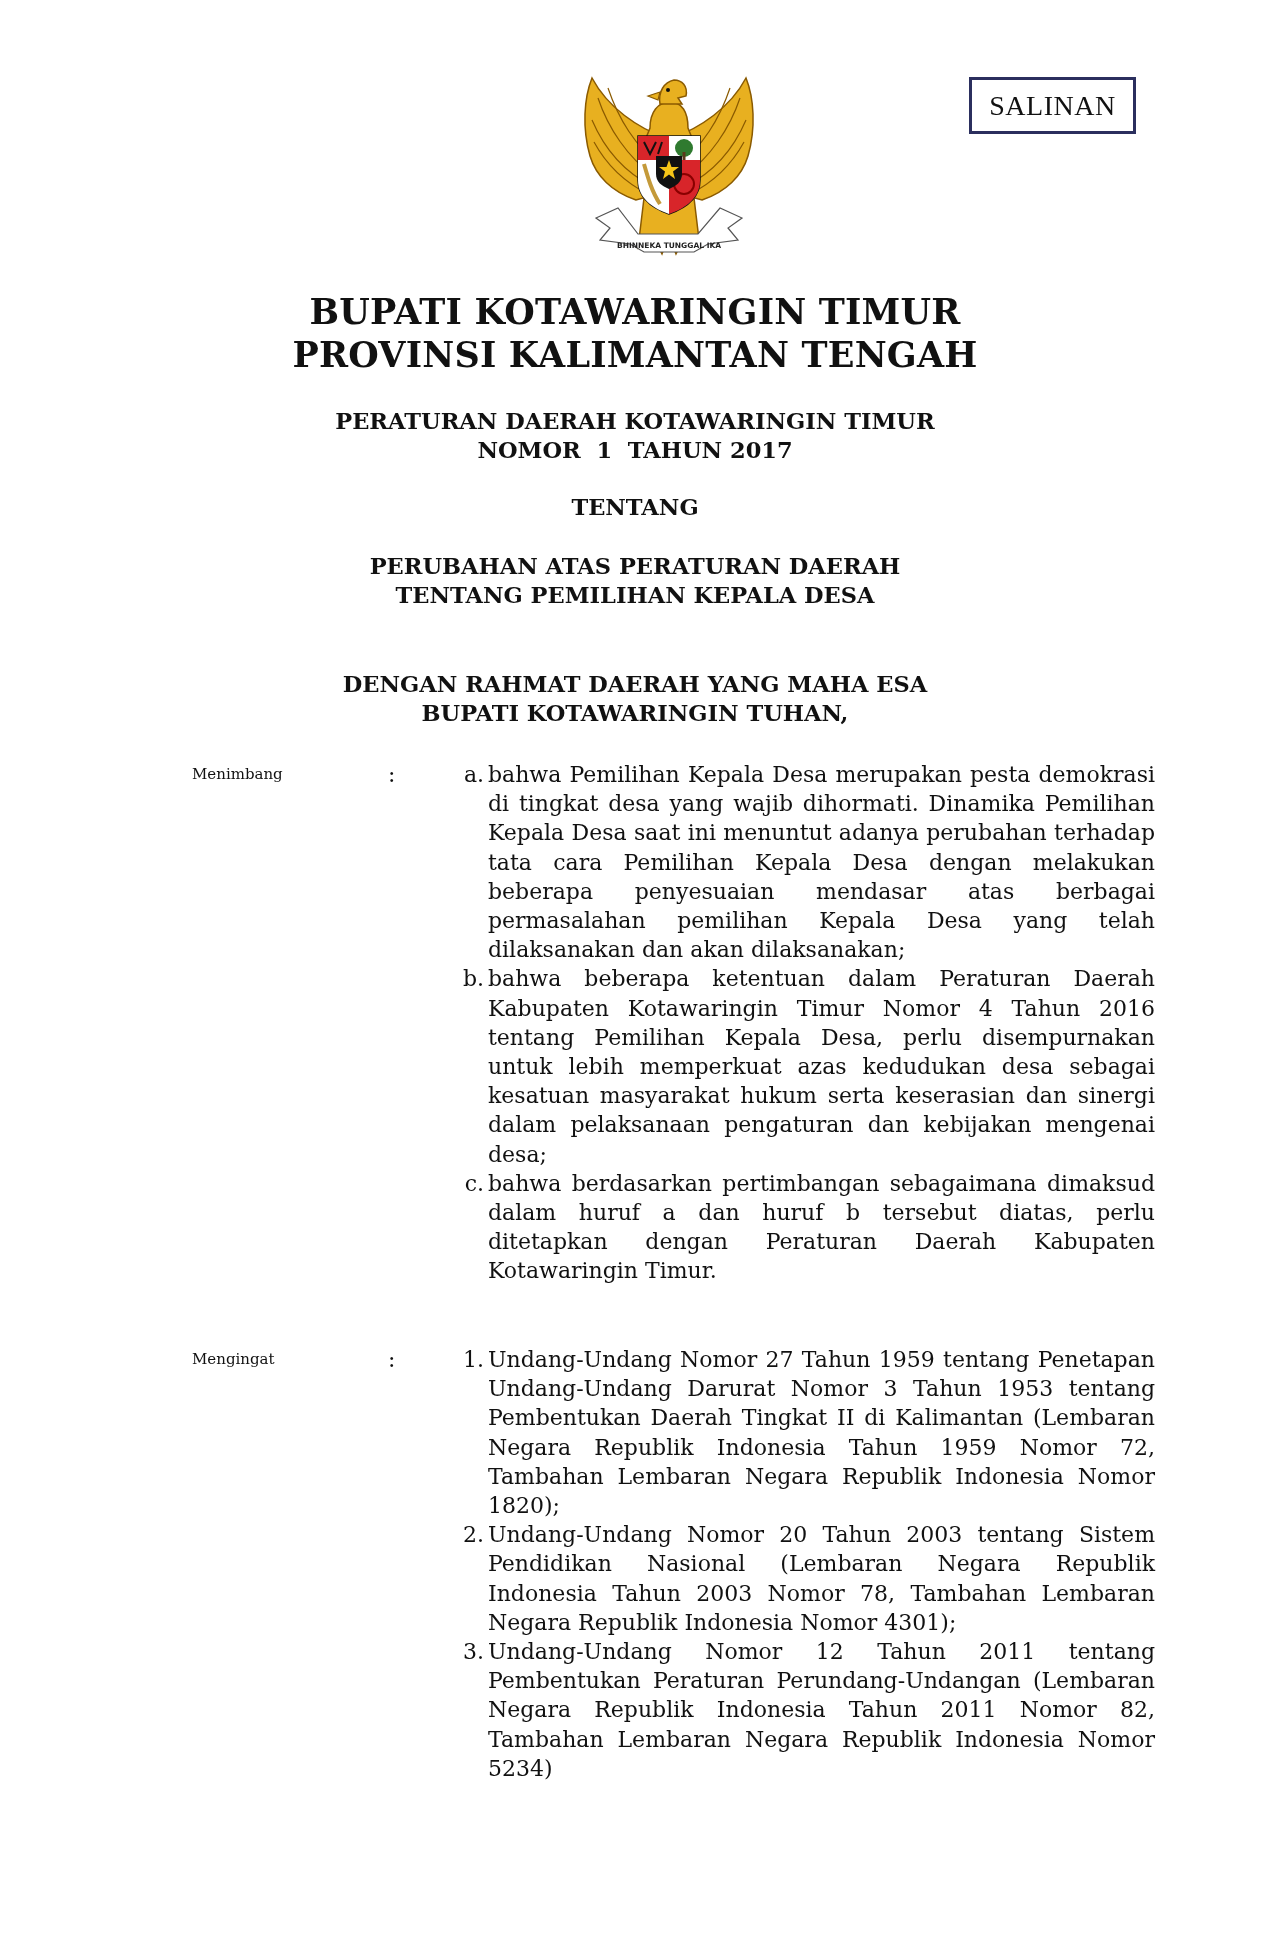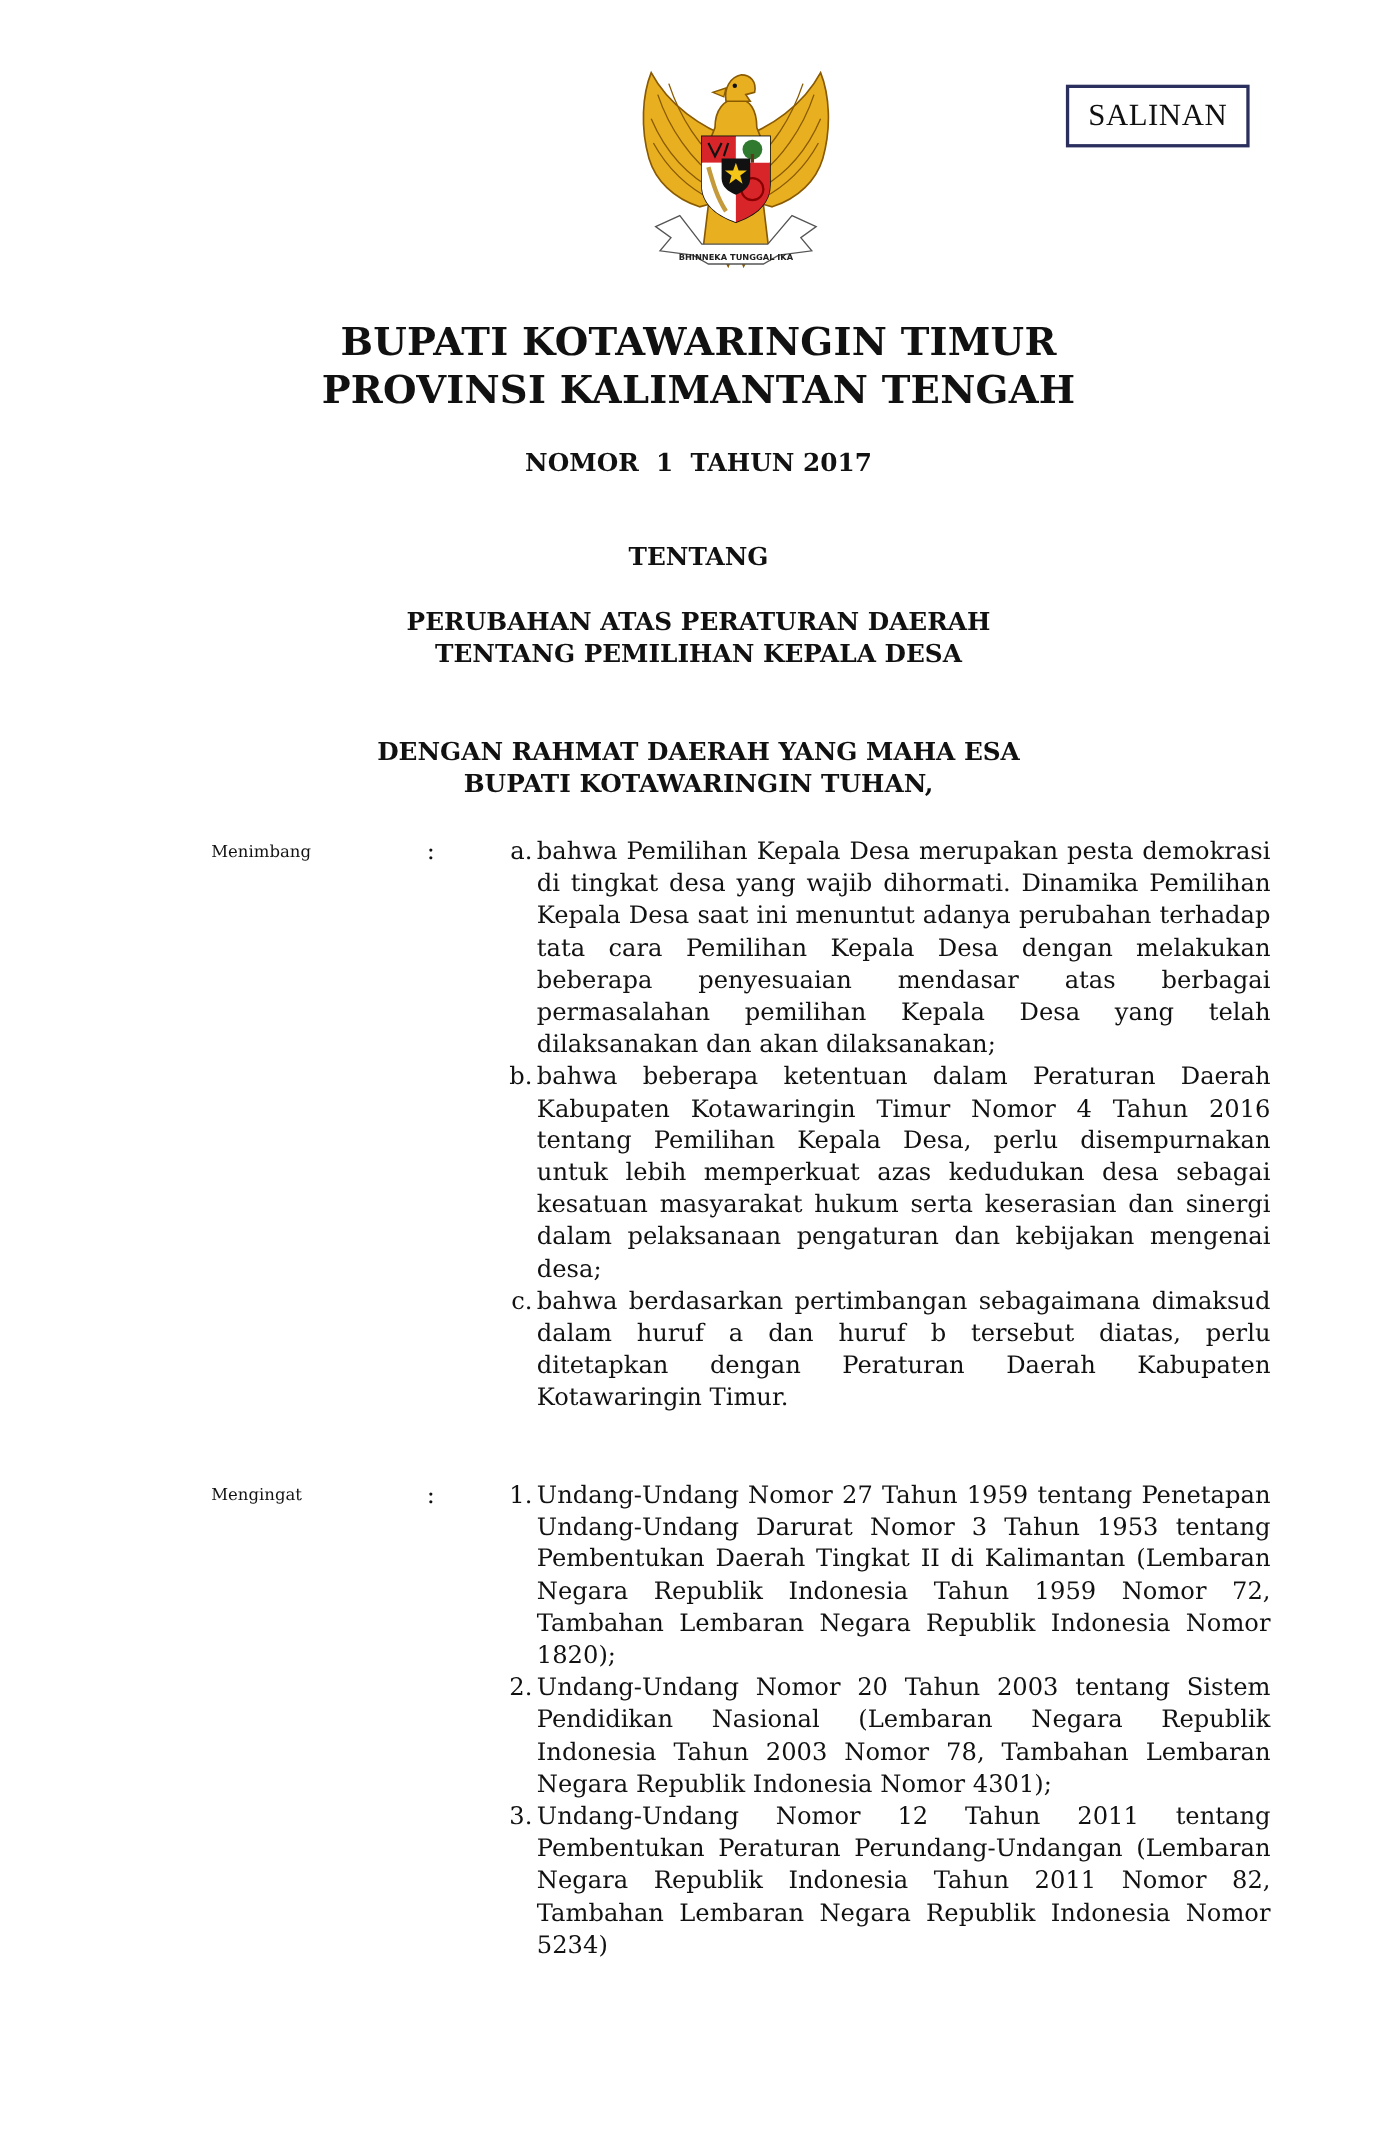--- a/index.html
+++ b/index.html
@@ -1,19 +1,19 @@
 <!DOCTYPE html>
 <html><head>
 <meta charset="utf-8">
 <style>
   html, body { margin: 0; padding: 0; background: #ffffff; }
   body { width: 1270px; height: 1949px; position: relative; overflow: hidden;
          font-family: "DejaVu Serif", "Liberation Serif", serif; color: #111; }
   .abs { position: absolute; }
-  #crest { left: 578px; top: 56px; width: 182px; height: 196px; }
+  #crest { left: 578px; top: 68px; width: 182px; height: 196px; }
   #salinan { left: 969px; top: 77px; width: 161px; height: 51px; border: 3px solid #2b2f5e;
              box-sizing: content-box; display: flex; align-items: center; justify-content: center;
              font-family: "Liberation Serif", serif; font-size: 28px; letter-spacing: 0.5px; color: #111; }
   .center { position: absolute; left: 0; width: 1270px; text-align: center; }
   .title { font-weight: bold; font-size: 35px; line-height: 43px; letter-spacing: 0.2px; }
   .head { font-weight: bold; font-size: 22.5px; line-height: 29px; }
   .sec { position: absolute; left: 0; width: 1270px; }
   .sec-label { position: absolute; left: 192px; font-size: 15px; line-height: 29.2px; }
   .sec-colon { position: absolute; left: 388px; font-size: 22px; line-height: 29.2px; }
   .items { position: absolute; left: 442px; width: 713px; }
@@ -64,20 +64,21 @@
 <div id="salinan" class="abs">
   <span>SALINAN</span>
 </div>
 
 <div class="center title" style="top:290px;">
   <div>BUPATI KOTAWARINGIN TIMUR</div>
   <div>PROVINSI KALIMANTAN TENGAH</div>
 </div>
 
 <div class="center head" style="top:407px;">
+  <div>PERATURAN DAERAH KOTAWARINGIN TIMUR</div>
   <div style="white-space:pre;">NOMOR  1  TAHUN 2017</div>
 </div>
 
 <div class="center head" style="top:493px;">
   <div>TENTANG</div>
 </div>
 
 <div class="center head" style="top:552px;">
   <div>PERUBAHAN ATAS PERATURAN DAERAH</div>
   <div>TENTANG PEMILIHAN KEPALA DESA</div>

